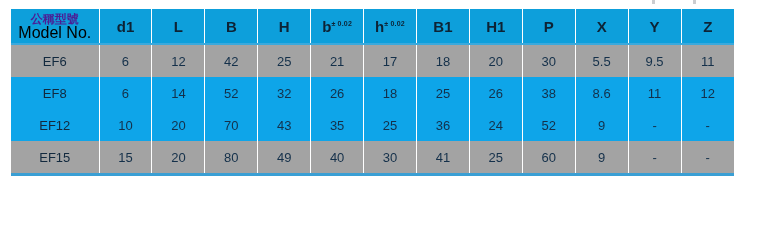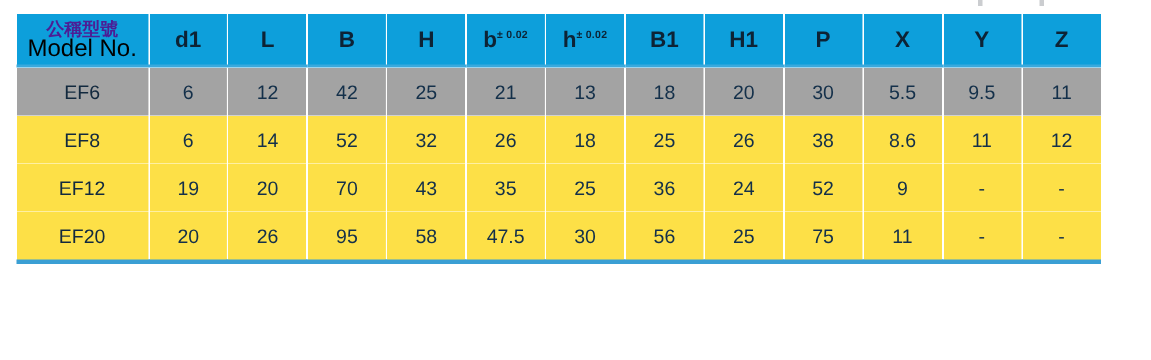--- a/index.html
+++ b/index.html
@@ -100,21 +100,21 @@
   }
   th sup {
     font-size: 7px;
     font-weight: bold;
     vertical-align: super;
     letter-spacing: 0.2px;
   }
 
   
   tbody tr.odd  { background: #a3a3a3; }
-  tbody tr.even { background: #fde047; }
+  tbody tr.even { background: #0ea5e9; }
 
   tbody td {
     height: 32px;
     font-size: 13px;
     font-weight: normal;
     color: #12293e;
   }
   tbody td.model {
     font-size: 13px;
     color: #12293e;
@@ -170,21 +170,21 @@
           </tr>
       </thead>
       <tbody>
           <tr class="odd">
             <td class="model">EF6</td>
             <td>6</td>
             <td>12</td>
             <td>42</td>
             <td>25</td>
             <td>21</td>
-            <td>13</td>
+            <td>17</td>
             <td>18</td>
             <td>20</td>
             <td>30</td>
             <td>5.5</td>
             <td>9.5</td>
             <td>11</td>
           </tr>
           <tr class="even">
             <td class="model">EF8</td>
             <td>6</td>
@@ -195,45 +195,45 @@
             <td>18</td>
             <td>25</td>
             <td>26</td>
             <td>38</td>
             <td>8.6</td>
             <td>11</td>
             <td>12</td>
           </tr>
           <tr class="even">
             <td class="model">EF12</td>
-            <td>19</td>
+            <td>10</td>
             <td>20</td>
             <td>70</td>
             <td>43</td>
             <td>35</td>
             <td>25</td>
             <td>36</td>
             <td>24</td>
             <td>52</td>
             <td>9</td>
             <td>-</td>
             <td>-</td>
           </tr>
-          <tr class="even">
-            <td class="model">EF20</td>
+          <tr class="odd">
+            <td class="model">EF15</td>
+            <td>15</td>
             <td>20</td>
-            <td>26</td>
-            <td>95</td>
-            <td>58</td>
-            <td>47.5</td>
+            <td>80</td>
+            <td>49</td>
+            <td>40</td>
             <td>30</td>
-            <td>56</td>
-            <td>25</td>
-            <td>75</td>
-            <td>11</td>
+            <td>41</td>
+            <td>25</td>
+            <td>60</td>
+            <td>9</td>
             <td>-</td>
             <td>-</td>
           </tr>
         </tbody>
     </table>
   </div>
 
 </div>
 
 </body></html>

